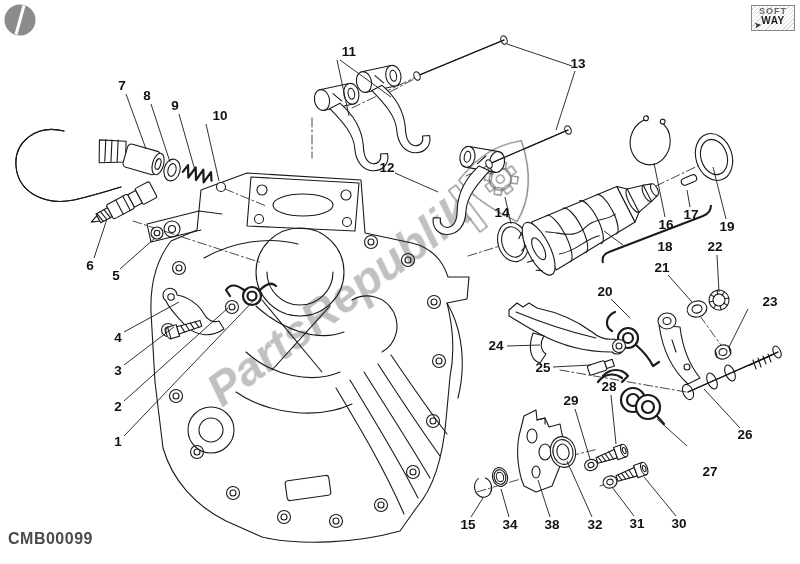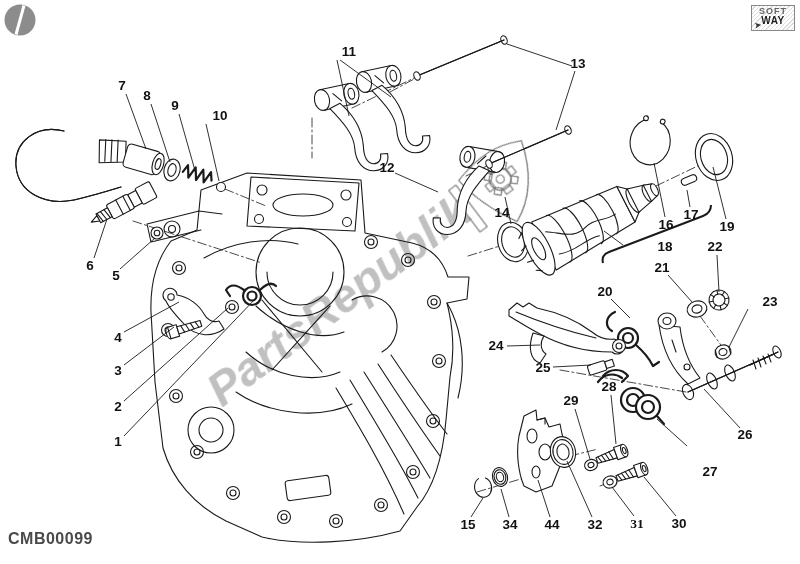--- a/index.html
+++ b/index.html
@@ -462,18 +462,18 @@
       <div class="callout" style="left: 662px; top: 268px;">21</div>
       <div class="callout" style="left: 715px; top: 247px;">22</div>
       <div class="callout" style="left: 753px; top: 302px; margin-left: 17px;">23</div>
       <div class="callout" style="left: 496px; top: 346px;">24</div>
       <div class="callout" style="left: 543px; top: 368px;">25</div>
       <div class="callout" style="left: 745px; top: 435px;">26</div>
       <div class="callout" style="left: 693px; top: 472px; margin-left: 17px;">27</div>
       <div class="callout" style="left: 609px; top: 387px;">28</div>
       <div class="callout" style="left: 571px; top: 401px;">29</div>
       <div class="callout" style="left: 679px; top: 524px;">30</div>
-      <div class="callout" style="left: 637px; top: 524px; font-family: Liberation Serif, serif;">31</div>
+      <div class="callout" style="left: 637px; top: 524px;">31</div>
       <div class="callout" style="left: 595px; top: 525px;">32</div>
-      <div class="callout" style="left: 552px; top: 525px;">44</div>
+      <div class="callout" style="left: 552px; top: 525px;">38</div>
       <div class="callout" style="left: 510px; top: 525px;">34</div>
     </div>
 </div>
 
 </body></html>

